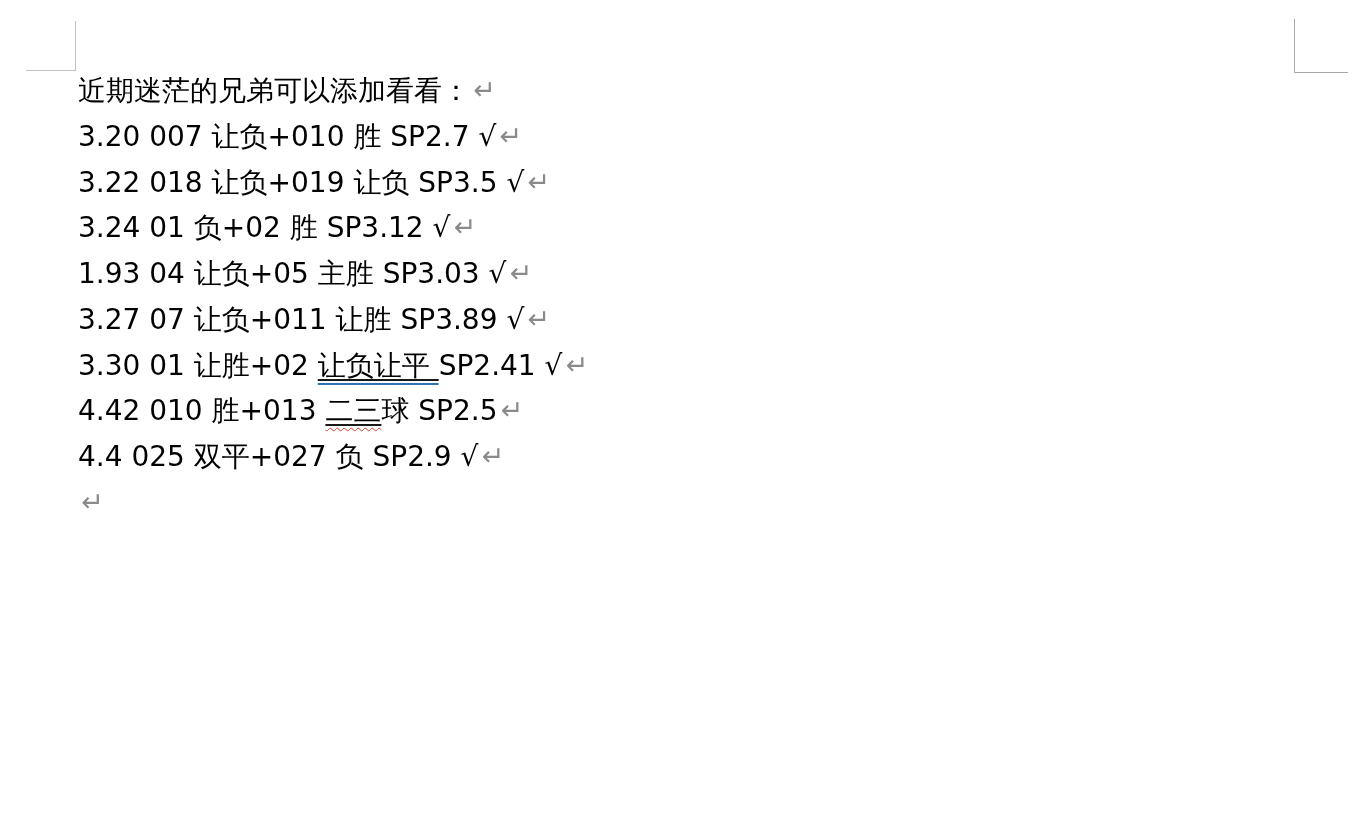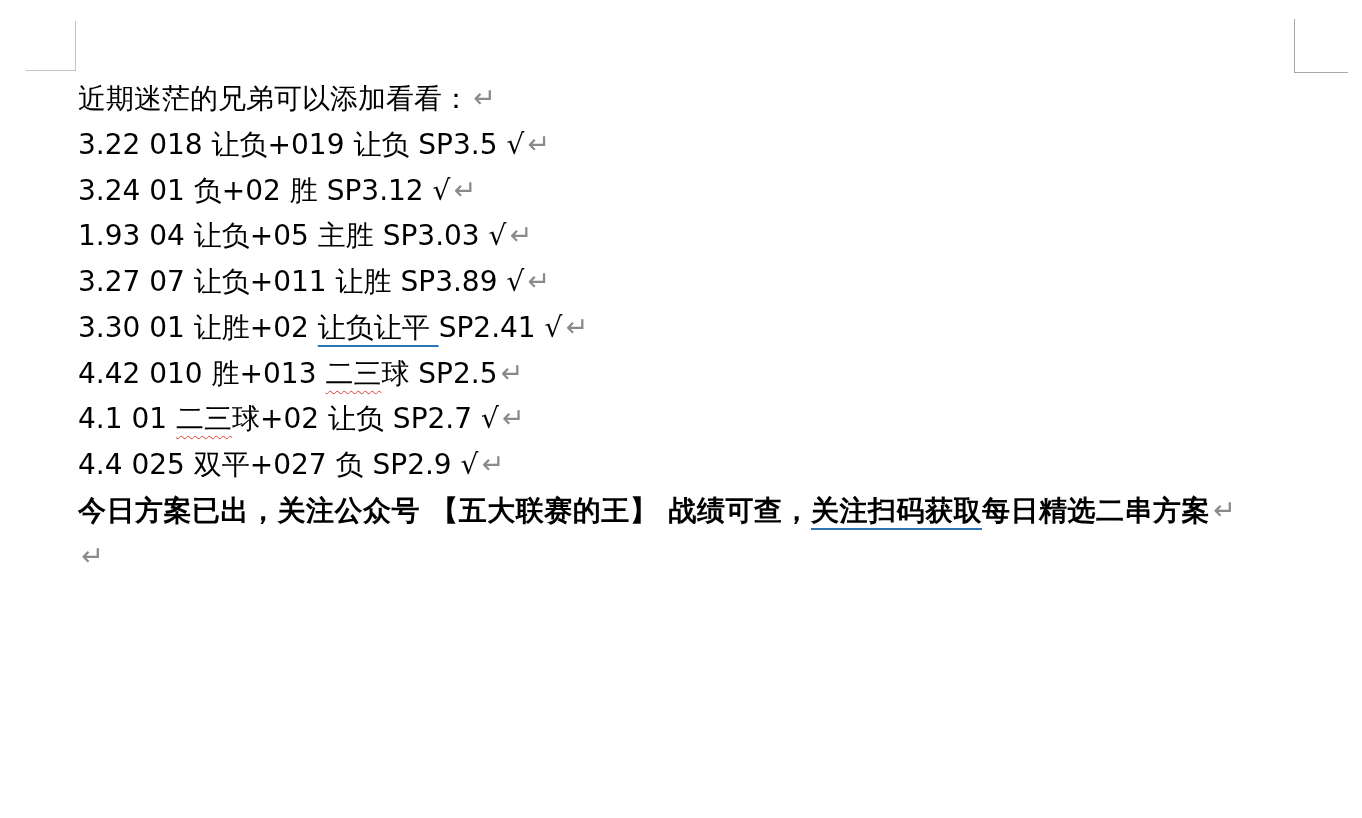--- a/index.html
+++ b/index.html
@@ -37,21 +37,20 @@
     width: 53px;
     height: 53px;
     border-left: 1px solid #a8a8a8;
     border-bottom: 1px solid #a8a8a8;
   }
   .text-area {
     position: absolute;
     left: 78px;
     top: 68px;
     width: 1240px;
-    margin-top: 8px;
   }
   .line {
     font-size: 28px;
     line-height: 45.75px;
     white-space: pre;
     color: #000000;
   }
   .line.bold {
     font-weight: bold;
     letter-spacing: 0.5px;
@@ -72,37 +71,37 @@
     text-decoration-thickness: 1.5px;
     text-underline-offset: 8px;
   }
   
   .u-red {
     text-decoration: underline wavy #e03c31;
     text-decoration-thickness: 1px;
     text-underline-offset: 7px;
   }
   .u-solid {
+    text-decoration: underline;
     text-decoration-color: #1a1a1a;
     text-decoration-thickness: 1.5px;
     text-underline-offset: 4px;
   }
 </style>
 </head>
 <body>
 
 <div class="page">
   <div class="mark-tl"></div>
   <div class="mark-tr"></div>
   <div class="text-area">
       <div class="line"><span>近期迷茫的兄弟可以添加看看：</span><span class="pilcrow" style="color: rgb(138, 138, 138);">↵</span></div>
+      <div class="line"><span>3.20 007 让负+010 胜 SP2.7 √</span><span class="pilcrow" style="color: rgb(138, 138, 138);">↵</span></div>
       <div class="line"><span>3.22 018 让负+019 让负 SP3.5 √</span><span class="pilcrow" style="color: rgb(138, 138, 138);">↵</span></div>
       <div class="line"><span>3.24 01 负+02 胜 SP3.12 √</span><span class="pilcrow" style="color: rgb(138, 138, 138);">↵</span></div>
       <div class="line"><span>1.93 04 让负+05 主胜 SP3.03 √</span><span class="pilcrow" style="color: rgb(138, 138, 138);">↵</span></div>
       <div class="line"><span>3.27 07 让负+011 让胜 SP3.89 √</span><span class="pilcrow" style="color: rgb(138, 138, 138);">↵</span></div>
       <div class="line"><span>3.30 01 让胜+02 </span><span class="u-blue"><span class="u-solid">让负让平&nbsp;</span></span><span>SP2.41 √</span><span class="pilcrow" style="color: rgb(138, 138, 138);">↵</span></div>
       <div class="line"><span>4.42 010 胜+013 </span><span class="u-red"><span class="u-solid">二三</span></span><span>球 SP2.5</span><span class="pilcrow" style="color: rgb(138, 138, 138);">↵</span></div>
-      <div class="line"><span>4.1 01 </span><span class="u-red"><span class="u-solid">二三</span></span><span>球+02 让负 SP2.7 √</span><span class="pilcrow" style="color: rgb(138, 138, 138);">↵</span></div>
       <div class="line"><span>4.4 025 双平+027 负 SP2.9 √</span><span class="pilcrow" style="color: rgb(138, 138, 138);">↵</span></div>
-      <div class="line bold"><span>今日方案已出，关注公众号 【五大联赛的王】 战绩可查，</span><span class="u-blue"><span class="u-solid">关注扫码获取</span></span><span>每日精选二串方案</span><span class="pilcrow" style="color: rgb(138, 138, 138);">↵</span></div>
       <div class="line"><span class="pilcrow" style="color: rgb(138, 138, 138);">↵</span></div>
     </div>
 </div>
 
 </body></html>

